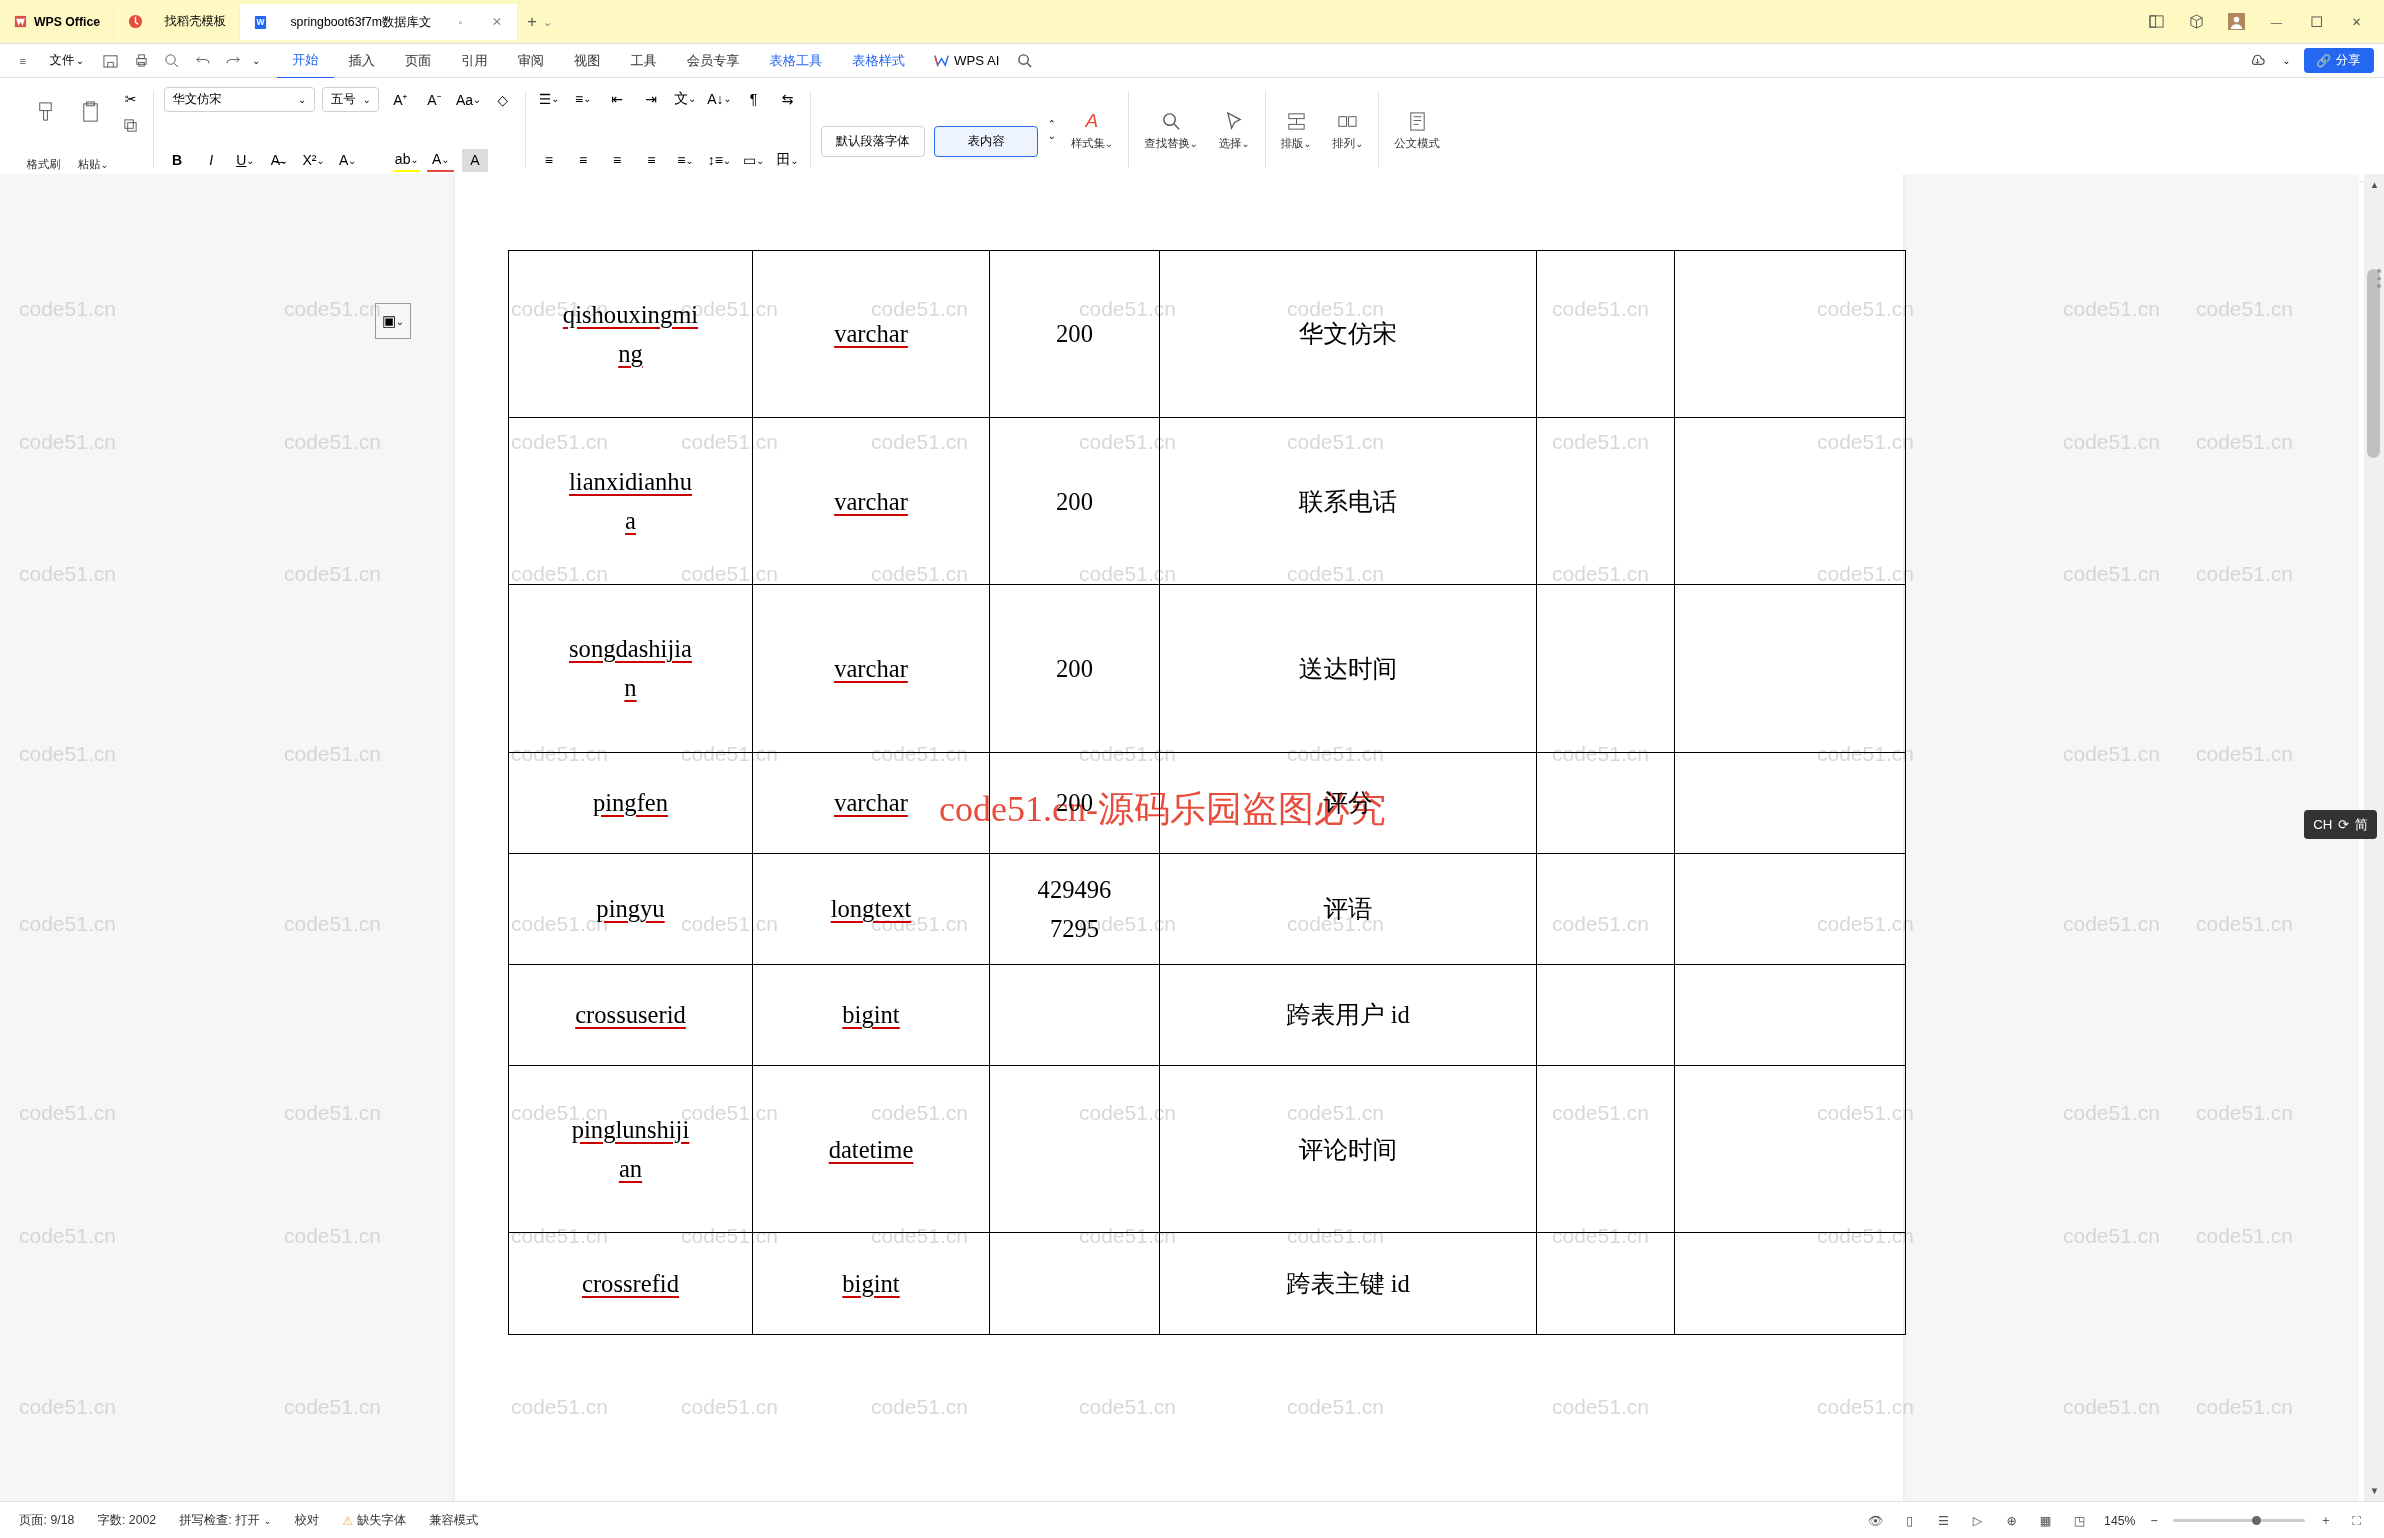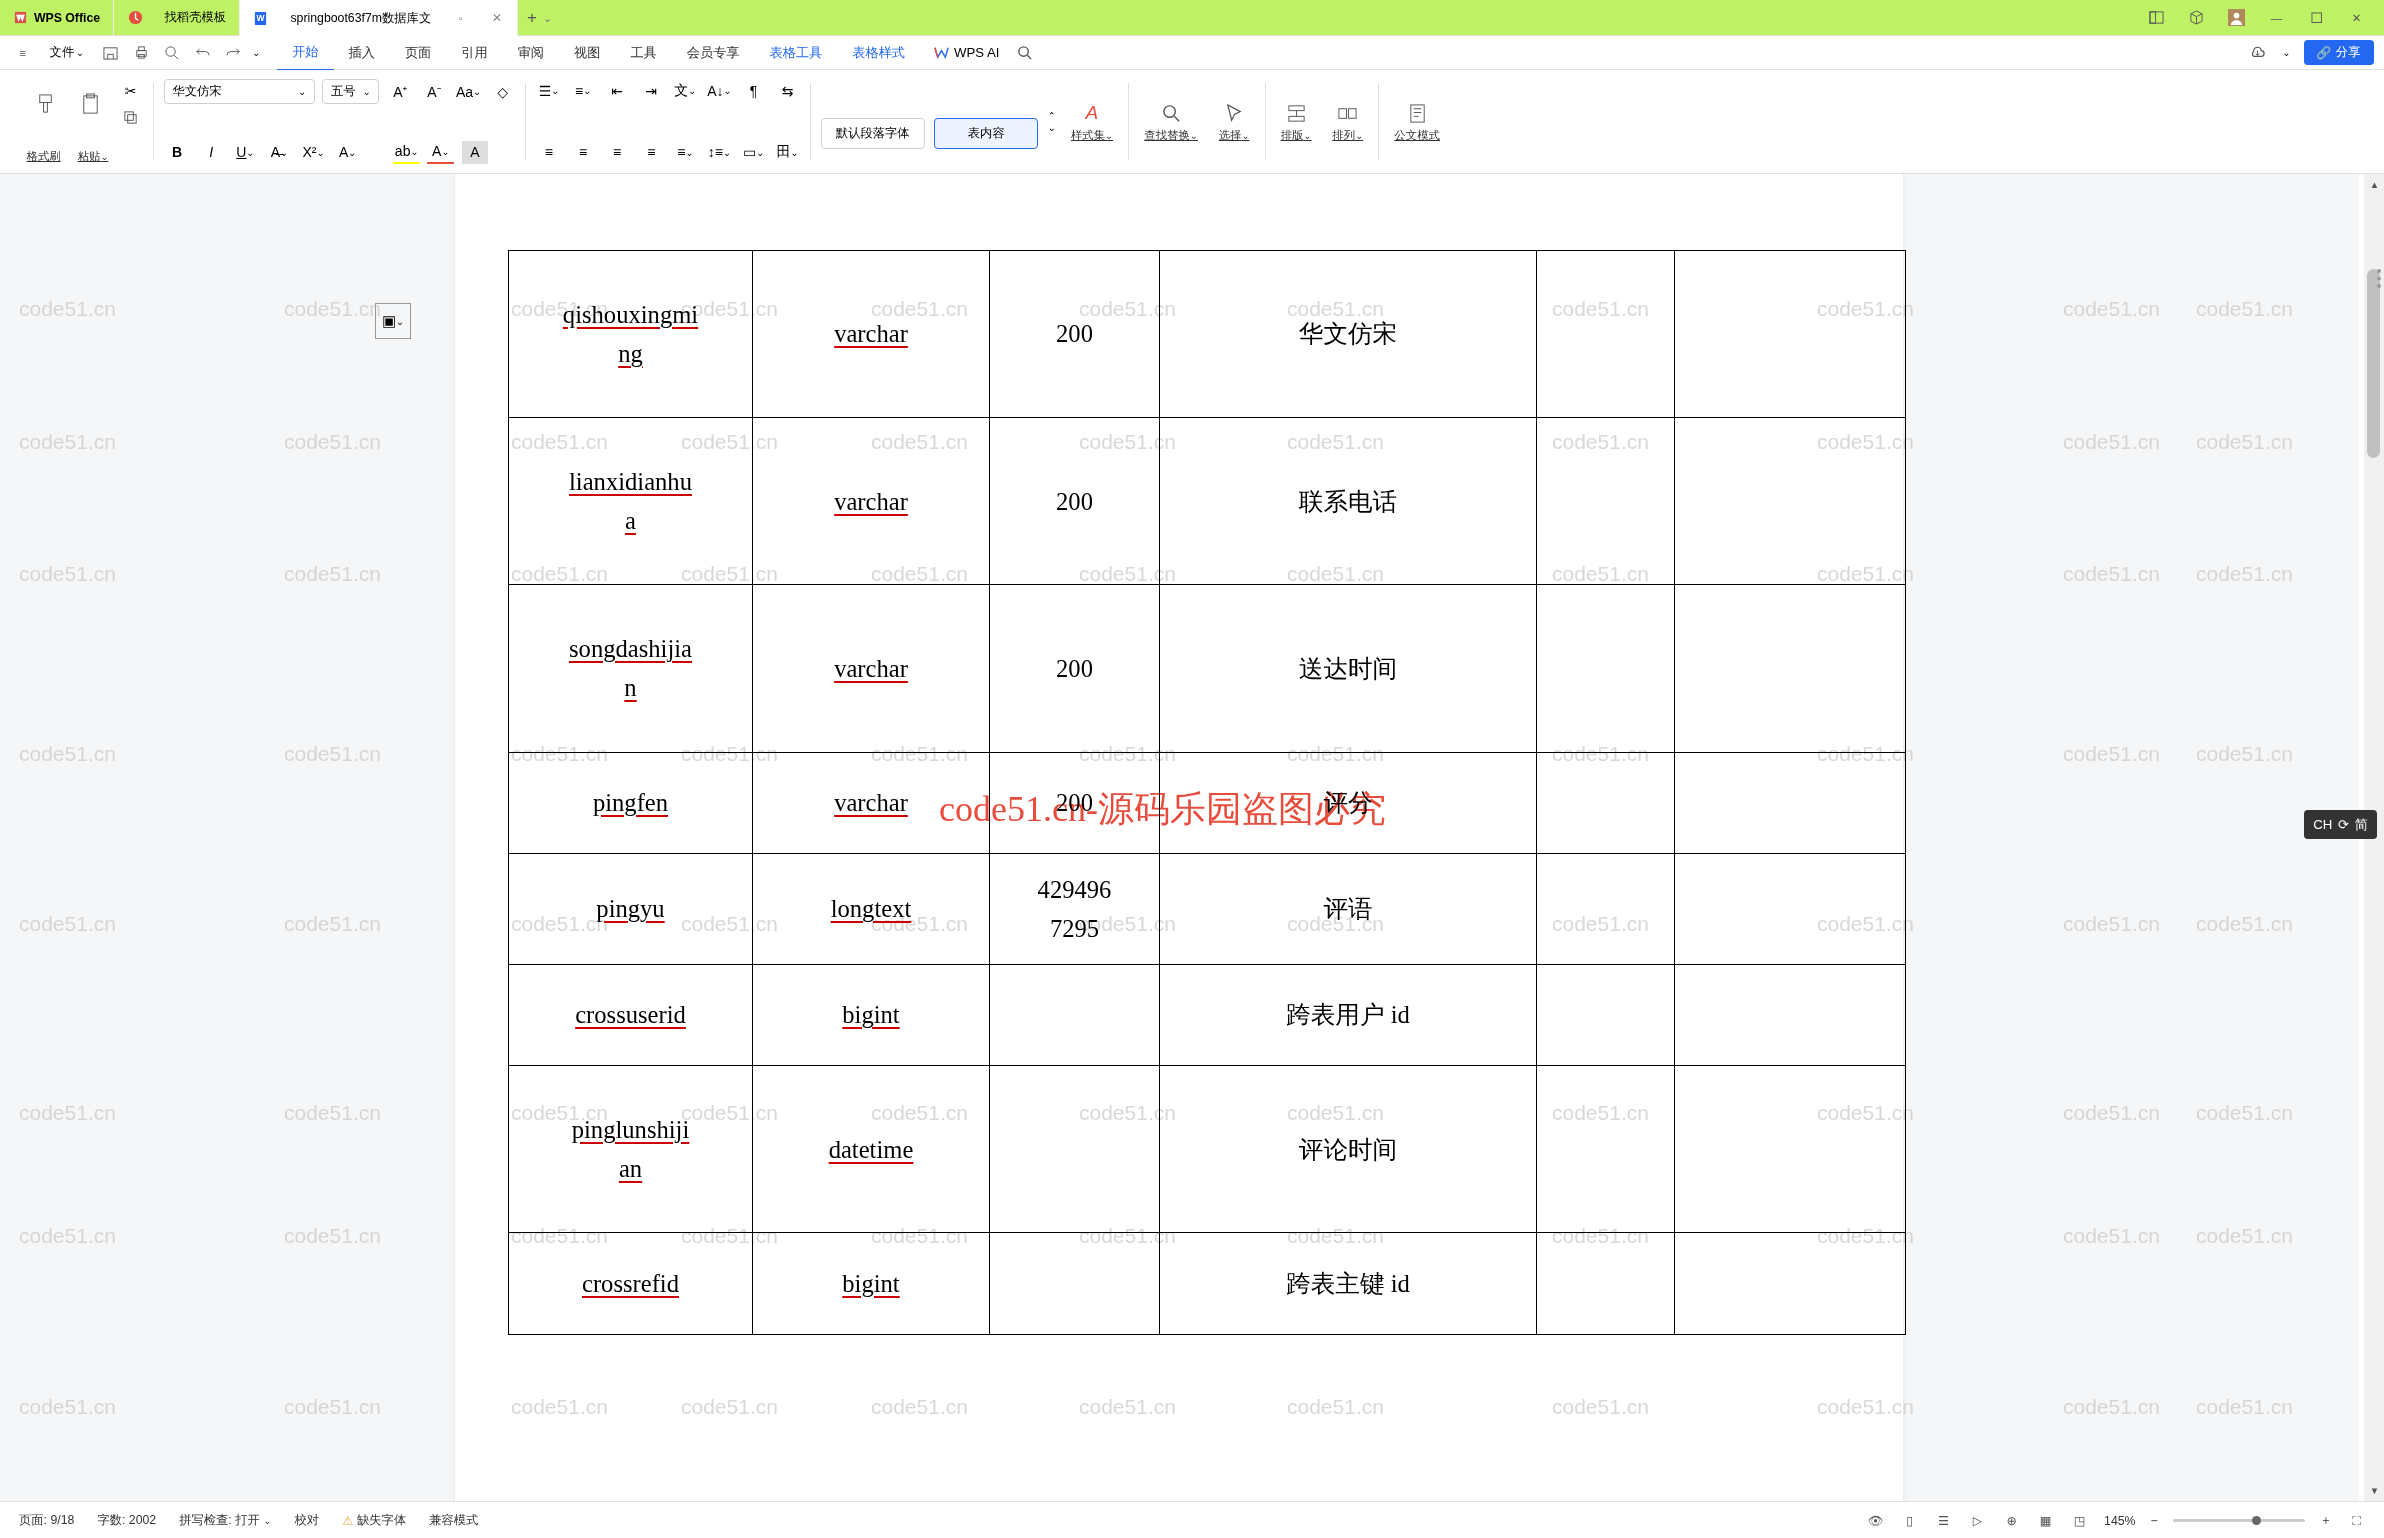--- a/index.html
+++ b/index.html
@@ -1,19 +1,19 @@
 <!DOCTYPE html>
 <html style="font-size:15px"><head>
 <meta charset="utf-8">
 <style>
 * { box-sizing: border-box; margin: 0; padding: 0; }
 body { font-family: "Microsoft YaHei", sans-serif; font-size: 11.4px; background: #fff; overflow: hidden; width: 2385px; height: 1539px; position: relative; }
 
 
-.titlebar { height: 36px; display: flex; align-items: center; background: #bef264; border-bottom: 0.9px solid #e0e0e0; }
+.titlebar { height: 44px; display: flex; align-items: center; background: #fef9c3; border-bottom: 0.9px solid #e0e0e0; }
 .tab { height: 36px; display: flex; align-items: center; padding: 0 13.2px; gap: 22px; border-right: 0.9px solid #eee; font-size: 12.3px; cursor: pointer; }
 .tab.app { font-weight: bold; gap: 5.7px; }
 .tab.active { background: #fff; border-top: 1.9px solid #fff; }
 .tab-icon { width: 15px; height: 15px; display: inline-flex; align-items: center; justify-content: center; }
 .tab-close { width: 13.2px; height: 13.2px; display: inline-flex; align-items: center; justify-content: center; color: #888; }
 .tab-add-wrap { display: flex; align-items: center; padding: 0 9.5px; gap: 5.7px; }
 .tab-add { font-size: 17px; color: #555; }
 .window-ctrls { margin-left: auto; display: flex; align-items: center; gap: 17px; padding-right: 17px; }
 .win-btn { width: 23px; height: 23px; display: inline-flex; align-items: center; justify-content: center; color: #555; }
 
@@ -35,21 +35,21 @@
 .ribbon { height: 104px; display: flex; align-items: stretch; padding: 5.7px 17px; gap: 0; border-bottom: 0.9px solid #e0e0e0; background: #fff; }
 .ribbon-group { display: flex; flex-direction: column; justify-content: space-between; padding: 3.8px 9.5px; position: relative; }
 .ribbon-sep { width: 0.9px; background: #e0e0e0; margin: 7.6px 0; }
 .rg-row { display: flex; align-items: center; gap: 7.6px; }
 .rg-btn-big { display: flex; flex-direction: column; align-items: center; gap: 1.9px; font-size: 11.4px; padding: 3.8px 5.7px; }
 .rg-btn-big .ic { width: 26.5px; height: 26.5px; display: inline-flex; align-items: center; justify-content: center; font-size: 19px; }
 .rg-btn { display: inline-flex; align-items: center; justify-content: center; width: 26.5px; height: 23px; font-size: 14px; }
 .font-select { border: 0.9px solid #d0d0d0; border-radius: 3.8px; padding: 2.8px 7.6px; font-size: 12.3px; display: flex; align-items: center; justify-content: space-between; }
 .font-name { width: 151px; }
 .font-size { width: 57px; }
-.rg-label { font-size: 11.4px; color: #333; text-align: right; text-decoration: underline; }
+.rg-label { font-size: 11.4px; color: #333; text-align: right; }
 .style-box { border: 0.9px solid #d0d0d0; border-radius: 3.8px; padding: 5.7px 9.5px; font-size: 12.3px; min-width: 104px; text-align: center; margin-top: 24px; }
 .style-box.active { border-color: #2468f2; background: #eef4ff; }
 .chev { font-size: 9.5px; }
 
 
 .doc-area { position: absolute; top: 174px; bottom: 38px; left: 0; right: 26.5px; background: #f5f6f8; overflow: hidden; }
 .page { position: absolute; left: 50%; transform: translateX(-50%); width: 1448px; background: #fff; top: 0; bottom: -95px; box-shadow: 0 0 3.8px rgba(0,0,0,0.1); }
 .doc-icon-box { position: absolute; left: 375px; top: 303px; width: 36px; height: 36px; border: 0.9px solid #999; display: flex; align-items: center; justify-content: center; font-size: 15px; }
 
 

